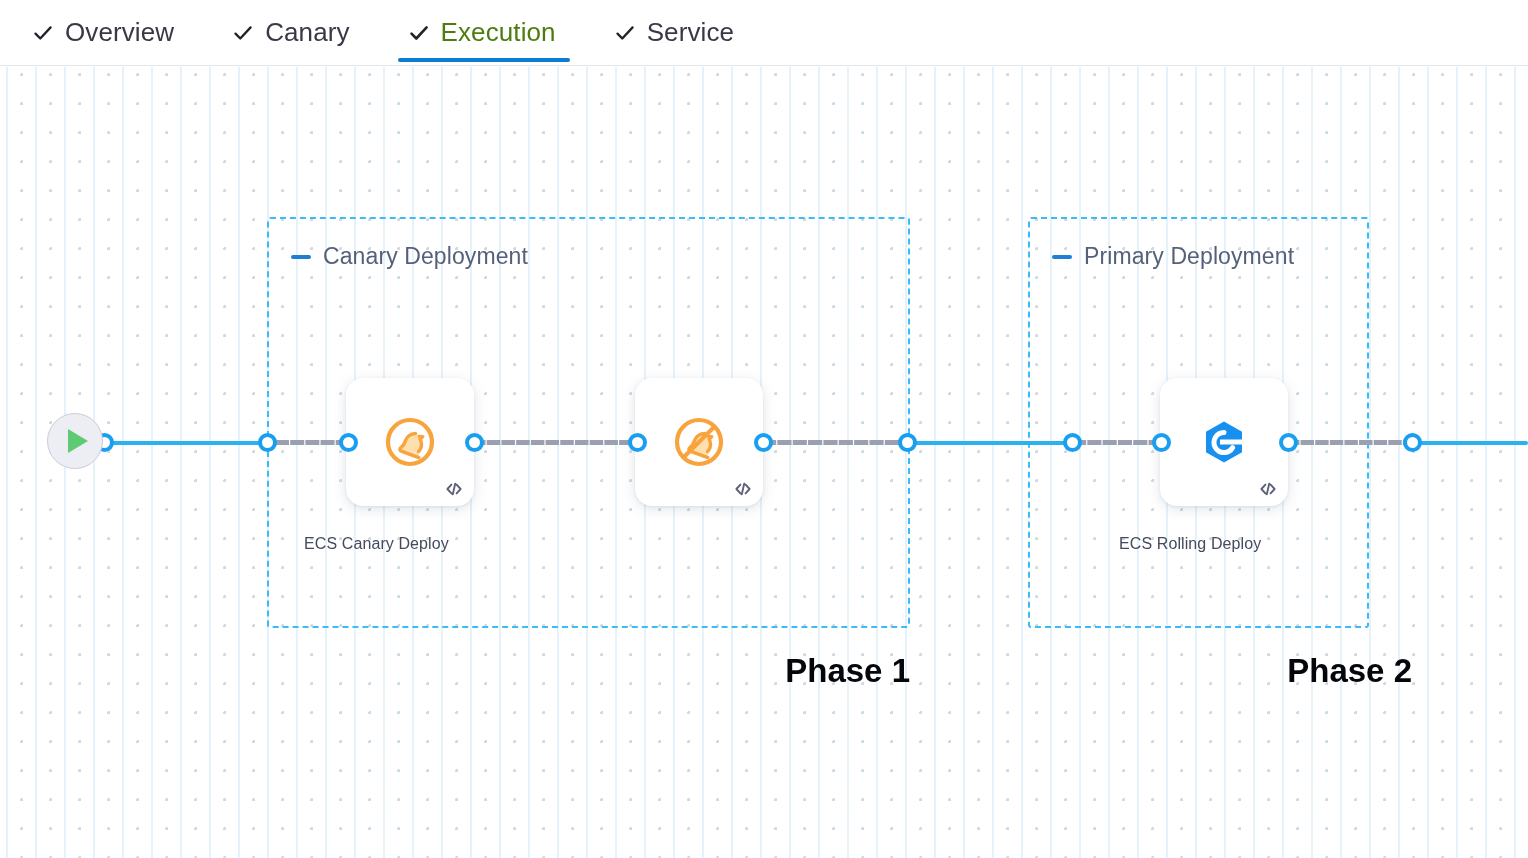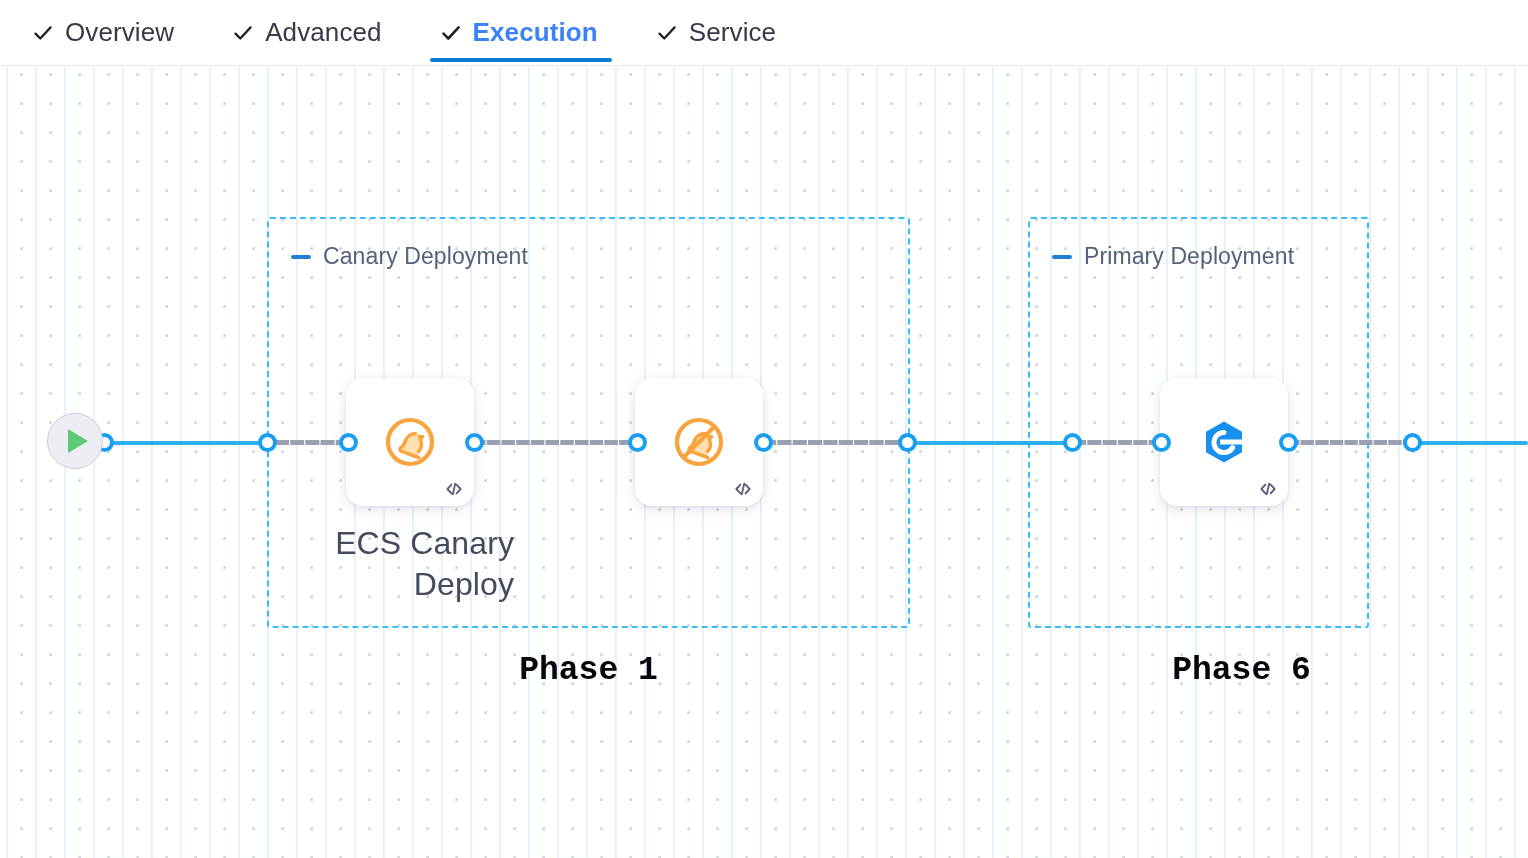--- a/index.html
+++ b/index.html
@@ -53,22 +53,22 @@
     display: block;
   }
   .tab .tick svg { display:block; width:22px; height:22px; }
   .tab-label {
     font-size: 26px;
     color: #383946;
     letter-spacing: 0.1px;
     white-space: nowrap;
   }
   .tab.active .tab-label {
-    color: #3b82f6;
-    font-weight: bold;
+    color: #4d7c0f;
+    font-weight: normal;
   }
   .tab.active::after {
     content: "";
     position: absolute;
     left: -10px;
     right: -14px;
     bottom: -1px;
     height: 4px;
     background: #0b7cd1;
     border-radius: 2px;
@@ -118,23 +118,22 @@
   .group-title {
     font-size: 23px;
     color: #55617a;
     letter-spacing: 0.1px;
   }
   .phase-caption {
     position: absolute;
     font-size: 33px;
     font-weight: bold;
     color: #05050c;
-    text-align: center;
+    text-align: right;
     white-space: nowrap;
-    font-family: Liberation Mono, monospace;
   }
 
   
   .edge {
     position: absolute;
     height: 4px;
     border-radius: 2px;
     top: 374px;
   }
   .edge.solid { background: #2bb0f0; }
@@ -217,22 +216,22 @@
     display: flex;
     align-items: center;
     justify-content: center;
   }
   .node .code-badge svg { width: 18px; height: 18px; display:block; }
 
   .node-label {
     position: absolute;
     width: 210px;
     top: 456px;
-    text-align: right;
-    font-size: 32px;
+    text-align: left;
+    font-size: 16px;
     line-height: 41px;
     color: #444b5e;
     letter-spacing: 0.1px;
     pointer-events: none;
   }
 </style>
 </head>
 <body>
 
 <div class="app">
@@ -247,21 +246,21 @@
       </span>
       <span class="tab-label">Overview</span>
     </div>
 
     <div class="tab">
       <span class="tick">
         <svg viewBox="0 0 22 22">
             <path d="M3.5 11.6 L8.3 16.5 L18.6 5.4" fill="none" stroke="#22222b" stroke-width="2.3" stroke-linecap="round" stroke-linejoin="round"></path>
           </svg>
       </span>
-      <span class="tab-label">Advanced</span>
+      <span class="tab-label">Canary</span>
     </div>
 
 
     <div class="tab active">
       <span class="tick">
         <svg viewBox="0 0 22 22">
             <path d="M3.5 11.6 L8.3 16.5 L18.6 5.4" fill="none" stroke="#22222b" stroke-width="2.6" stroke-linecap="round" stroke-linejoin="round"></path>
           </svg>
       </span>
       <span class="tab-label">Execution</span>
@@ -361,18 +360,19 @@
           <path d="M24 28 L46 28" stroke="#ffffff" stroke-width="5" stroke-linecap="butt"></path>
           <path d="M33.2 12.6 L39.8 18.6 L33.2 24.2 Z" fill="#1890ef"></path>
         </svg>
       </span>
       <span class="code-badge">
         <svg viewBox="0 0 18 18">
           <path d="M6.4 4.6 L2.4 9 L6.4 13.4 M11.6 4.6 L15.6 9 L11.6 13.4 M10.2 3.6 L7.8 14.4" fill="none" stroke="#5b6176" stroke-width="1.9" stroke-linecap="round" stroke-linejoin="round"></path>
         </svg>
       </span>
     </div>
+    <div class="node-label" style="left:1119px;">ECS Rolling Deploy</div>
 
     <div class="phase-caption" style="left:267px; top:585px; width:643px;">Phase 1</div>
-    <div class="phase-caption" style="left:1071px; top:585px; width:341px;">Phase 6</div>
+    <div class="phase-caption" style="left:1071px; top:585px; width:341px;">Phase 2</div>
 
   </div>
 </div>
 
 </body></html>

